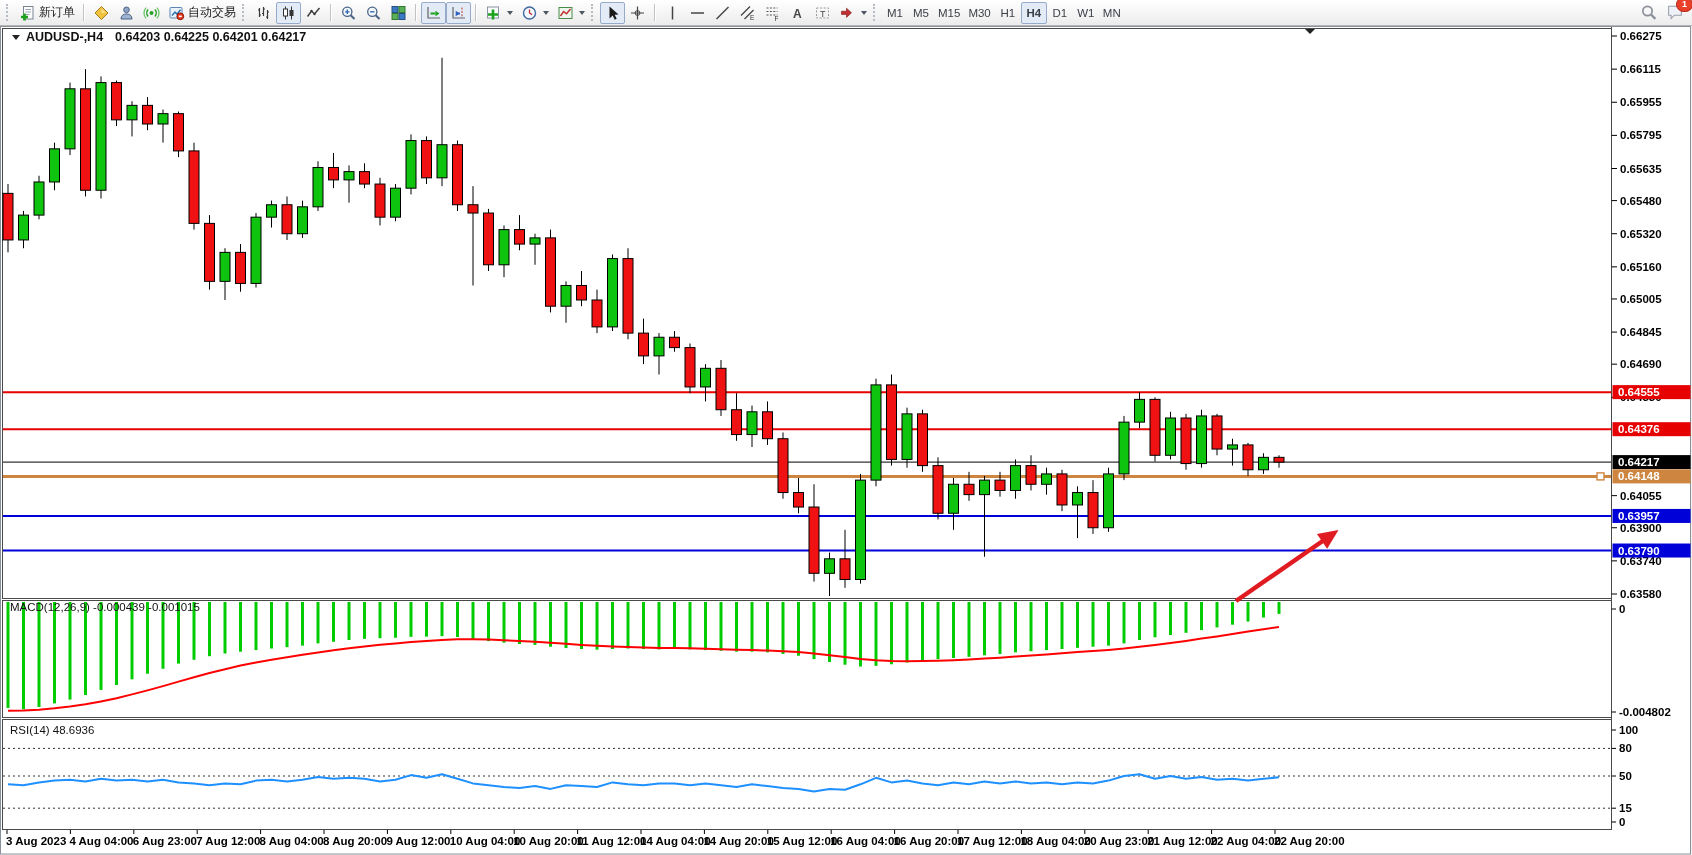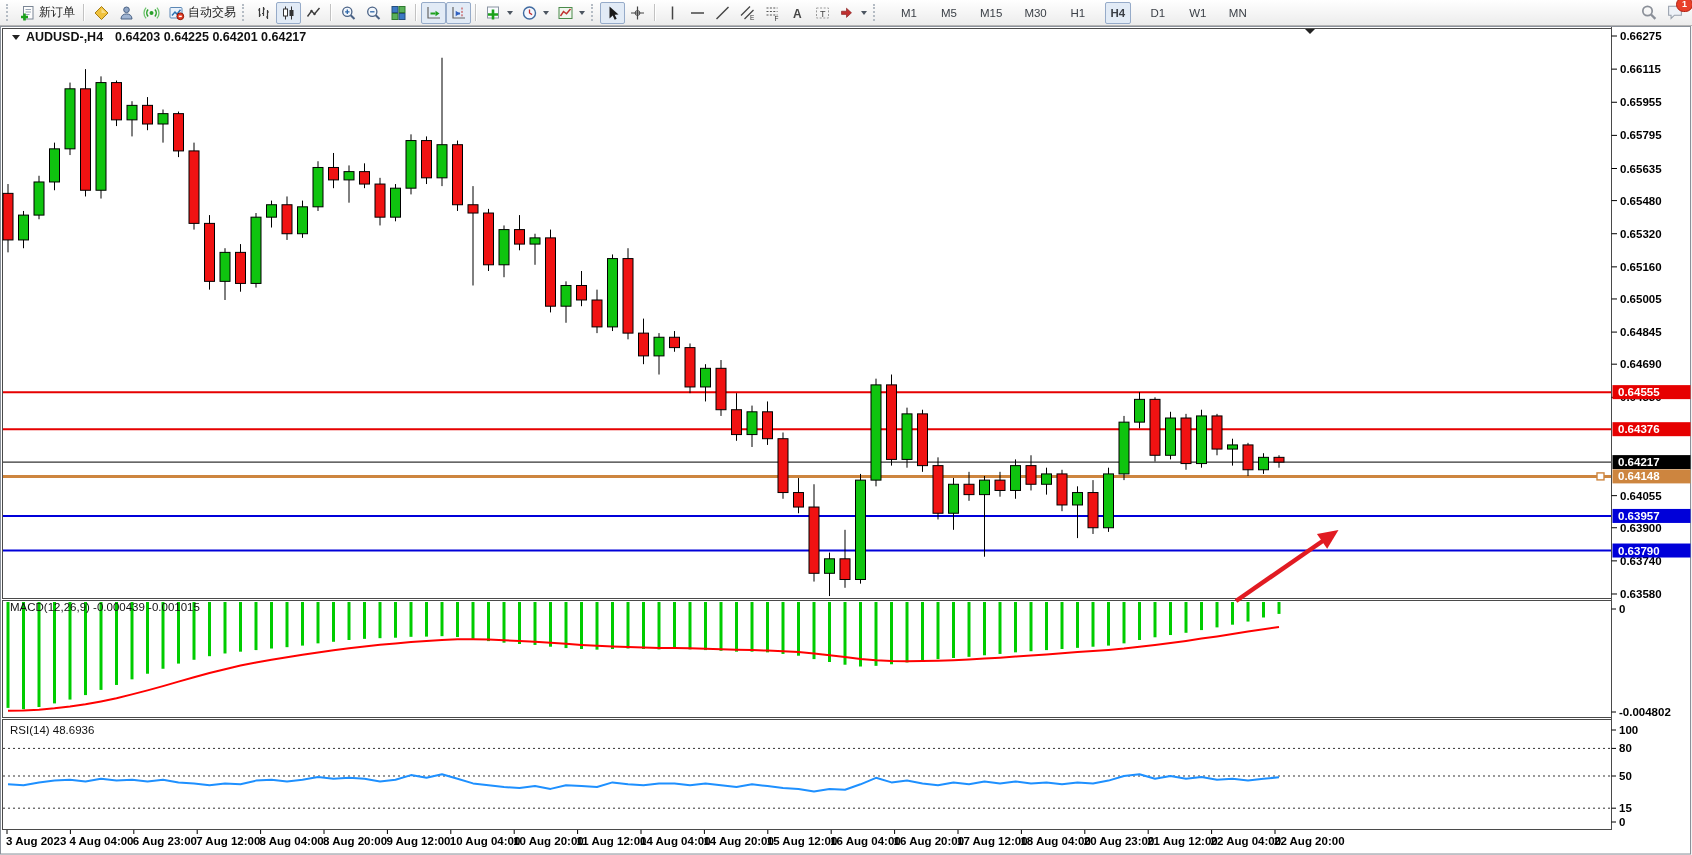--- a/index.html
+++ b/index.html
@@ -12,21 +12,21 @@
   .tbtn{display:inline-flex;align-items:center;gap:3px;height:22px;padding:0 3px;
     border:1px solid transparent;background:transparent;border-radius:2px;
     font:12px "Liberation Sans",sans-serif;color:#222;cursor:default;}
   .tbtn.pressed{background:#e2ebf6;border-color:#96abc9;font-weight:bold;}
   .tbtn .tlabel{white-space:nowrap;}
   .tsep{width:1px;height:17px;background:#c2c2c2;border-right:1px solid #ffffff;margin:0 4px;}
   .tgrip{width:3px;height:17px;border-left:2px dotted #b5bcc4;margin:0 4px 0 2px;}
   .ic{display:block;}
   .caret{width:0;height:0;border-left:3px solid transparent;border-right:3px solid transparent;
     border-top:4px solid #4c5560;margin-left:2px;}
-  .tf{min-width:26px;justify-content:center;color:#3a3f46;font-size:11.5px;margin-left:14px;}
+  .tf{min-width:26px;justify-content:center;color:#3a3f46;font-size:11.5px;}
   .tright{margin-left:auto;display:flex;align-items:center;}
   .chatwrap{position:relative;}
   .badge{position:absolute;top:-4px;right:-5px;min-width:13px;height:13px;border-radius:8px;
     background:#e8402a;border:1px solid #b02010;color:#fff;font:bold 9px/13px "Liberation Sans",sans-serif;
     text-align:center;padding:0 1px;}
   svg text{font-family:"Liberation Sans",sans-serif;}
 </style>
 </head>
 <body>
 

